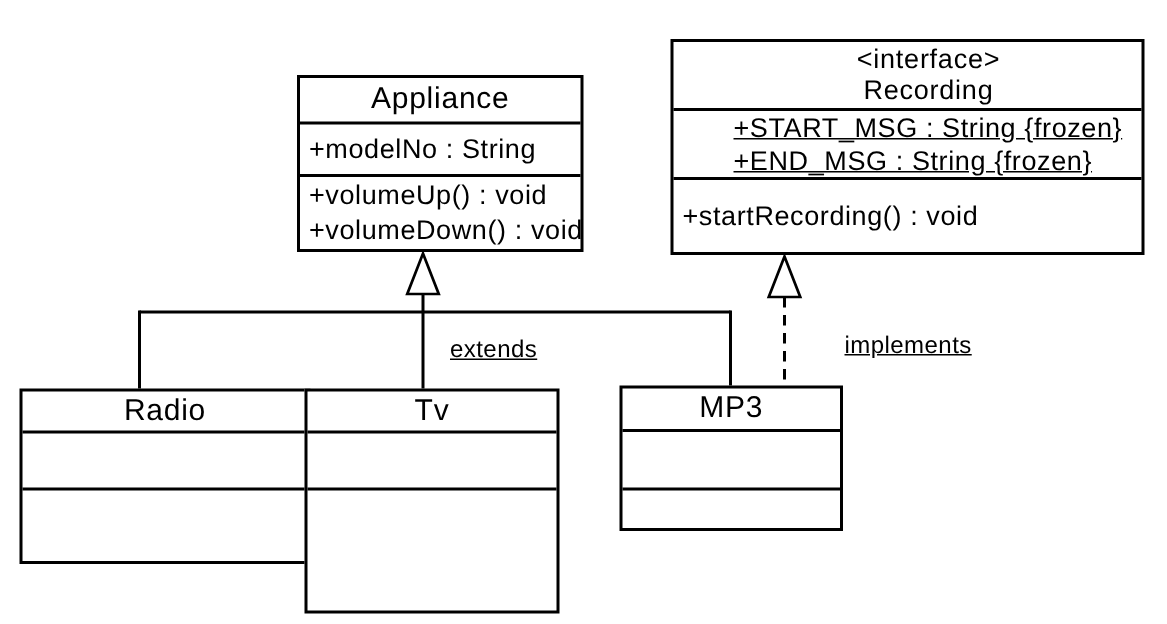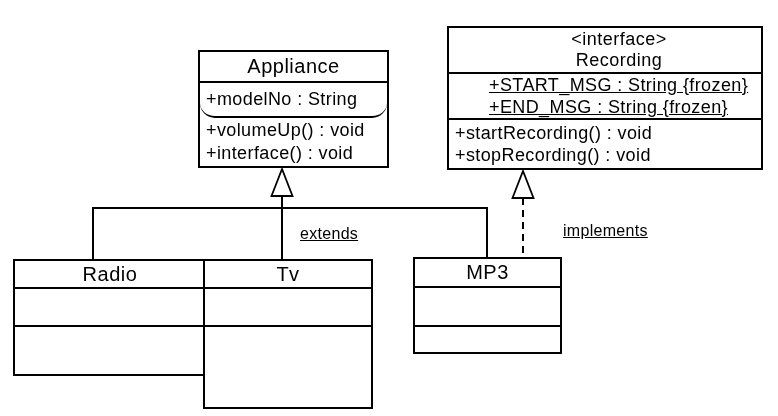--- a/index.html
+++ b/index.html
@@ -77,21 +77,21 @@
     font-size: 18px;
     line-height: 23px;
     letter-spacing: 0.4px;
     white-space: nowrap;
     color: var(--text);
   }
   .member.underline { text-decoration: underline; }
 
   #box-appliance { left: 162px; top: 50px;  width: 191px; height: 118px; margin-left: 36px; }
   #box-appliance .c-title { height: 32px; font-size: 20px; }
-  #box-appliance .c-attrs { height: 36px; border-radius: 15px; }
+  #box-appliance .c-attrs { height: 36px; }
 
   #box-recording { left: 447px; top: 26px;  width: 316px; height: 144px; }
   #box-recording .c-title { height: 46px; font-size: 18px; line-height: 21px; padding-left: 28px; }
   #box-recording .c-attrs { height: 46px; padding-left: 40px; }
   #box-recording .member  { line-height: 22px; }
 
   #box-radio { left: 13px;  top: 259px; width: 194px; height: 117px; }
   #box-radio .c-title { height: 28px; font-size: 20px; }
   #box-radio .c-attrs { height: 38px; }
 
@@ -132,36 +132,35 @@
 
   <div class="uml-box" id="box-appliance">
     <div class="c-title">
       <div>Appliance</div>
     </div>
     <div class="c-attrs">
       <div class="member">+modelNo : String</div>
     </div>
     <div class="c-methods">
       <div class="member">+volumeUp() : void</div>
-      <div class="member">+interface() : void</div>
+      <div class="member">+volumeDown() : void</div>
     </div>
   </div>
 
   <div class="uml-box" id="box-recording">
     <div class="c-title">
       <div>&lt;interface&gt;</div>
       <div>Recording</div>
     </div>
     <div class="c-attrs">
       <div class="member underline">+START_MSG : String {frozen}</div>
       <div class="member underline">+END_MSG : String {frozen}</div>
     </div>
     <div class="c-methods">
       <div class="member">+startRecording() : void</div>
-      <div class="member">+stopRecording() : void</div>
     </div>
   </div>
 
   <div class="uml-box" id="box-radio">
     <div class="c-title">
       <div>Radio</div>
     </div>
     <div class="c-attrs"></div>
     <div class="c-methods"></div>
   </div>

